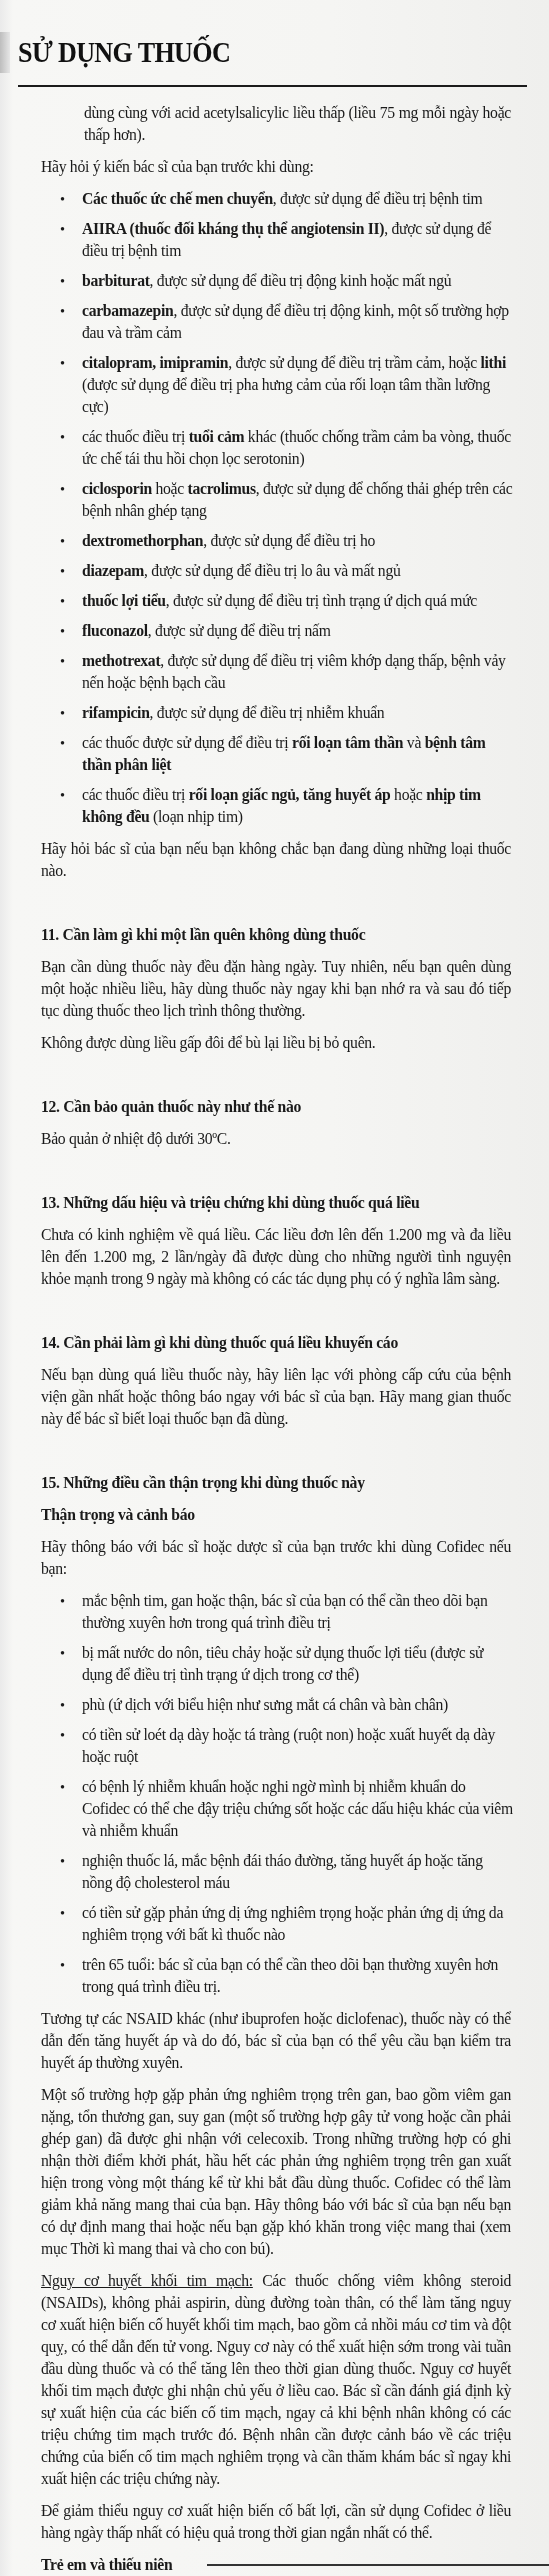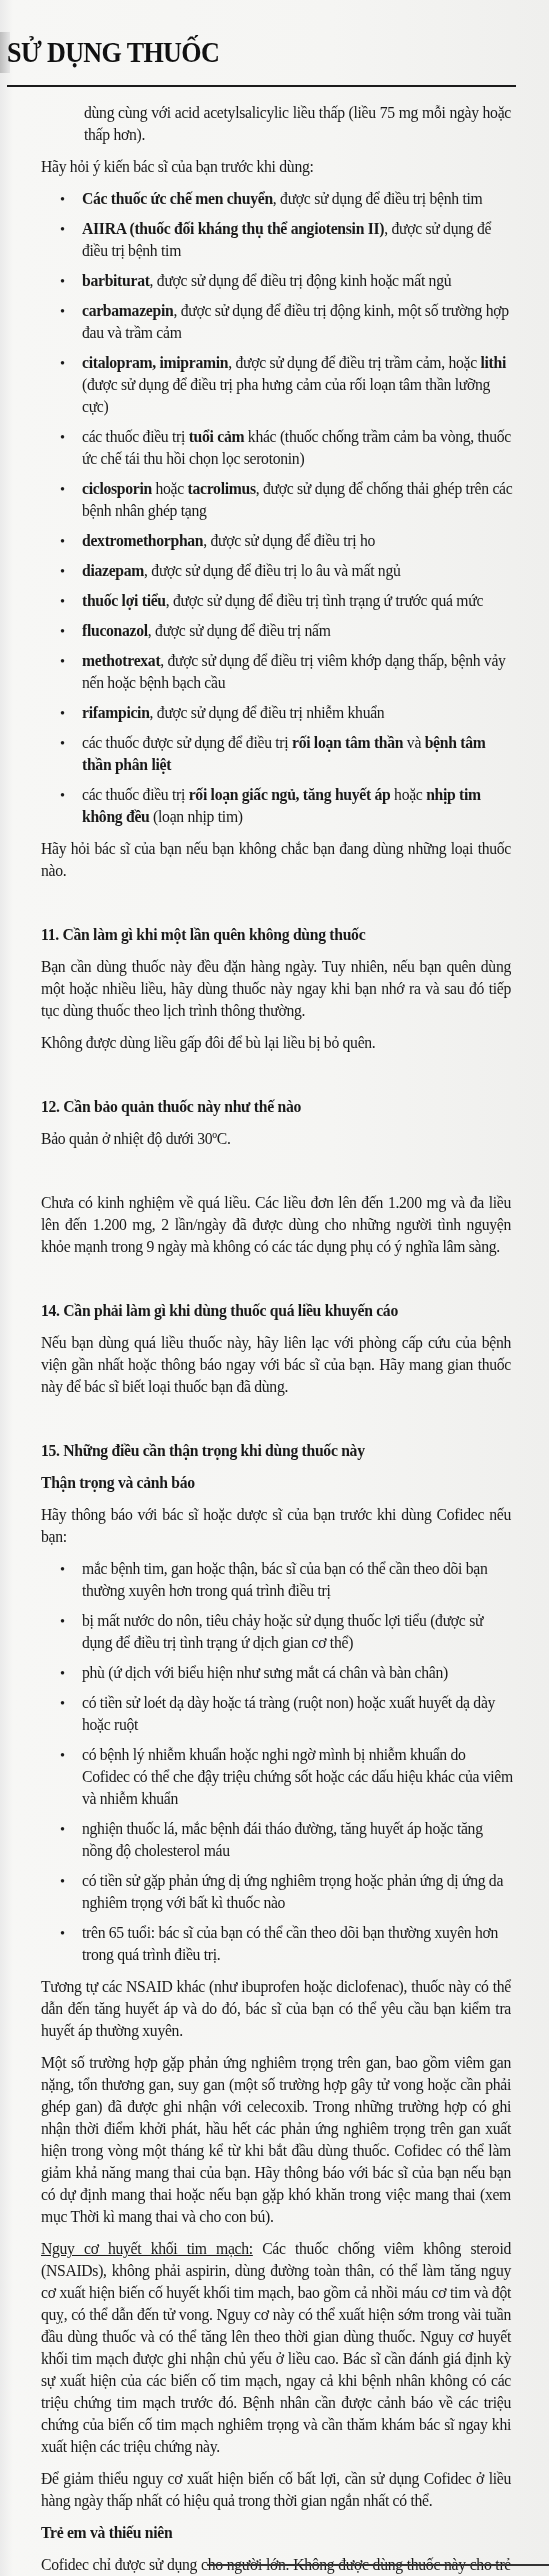--- a/index.html
+++ b/index.html
@@ -14,21 +14,21 @@
     }
     .page {
       position: absolute; left: 0; top: 0; width: 549px; height: 2576px;
       background: linear-gradient(90deg, #eaeaea 0px, #f7f7f5 13px, #f5f5f3 60%, #efefed 100%);
     }
     .left-shadow {
       position: absolute; left: 0; top: 32px; width: 10px; height: 41px;
       background: linear-gradient(90deg, #bdbdbd, #e6e6e6);
     }
     .header {
-      position: absolute; left: 7px; top: 29px; width: 509px;
+      position: absolute; left: 18px; top: 29px; width: 509px;
     }
     .title {
       font-family: "Liberation Serif", serif;
       font-weight: bold;
       font-size: 29px;
       letter-spacing: -0.7px;
       margin: 0;
       line-height: 47px;
       transform: scaleX(0.9);
       transform-origin: left center;
@@ -77,52 +77,53 @@
   <ul class="bullets">
     <li><b>Các thuốc ức chế men chuyển</b><span>, được sử dụng để điều trị bệnh tim</span></li>
     <li><b>AIIRA (thuốc đối kháng thụ thể angiotensin II)</b><span>, được sử dụng để điều trị bệnh tim</span></li>
     <li><b>barbiturat</b><span>, được sử dụng để điều trị động kinh hoặc mất ngủ</span></li>
     <li><b>carbamazepin</b><span>, được sử dụng để điều trị động kinh, một số trường hợp đau và trầm cảm</span></li>
     <li><b>citalopram, imipramin</b><span>, được sử dụng để điều trị trầm cảm, hoặc </span><b>lithi</b><span> (được sử dụng để điều trị pha hưng cảm của rối loạn tâm thần lưỡng cực)</span></li>
     <li><span>các thuốc điều trị </span><b>tuổi cảm</b><span> khác (thuốc chống trầm cảm ba vòng, thuốc ức chế tái thu hồi chọn lọc serotonin)</span></li>
     <li><b>ciclosporin</b><span> hoặc </span><b>tacrolimus</b><span>, được sử dụng để chống thải ghép trên các bệnh nhân ghép tạng</span></li>
     <li><b>dextromethorphan</b><span>, được sử dụng để điều trị ho</span></li>
     <li><b>diazepam</b><span>, được sử dụng để điều trị lo âu và mất ngủ</span></li>
-    <li><b>thuốc lợi tiểu</b><span>, được sử dụng để điều trị tình trạng ứ trước quá mức</span></li>
+    <li><b>thuốc lợi tiểu</b><span>, được sử dụng để điều trị tình trạng ứ dịch quá mức</span></li>
     <li><b>fluconazol</b><span>, được sử dụng để điều trị nấm</span></li>
     <li><b>methotrexat</b><span>, được sử dụng để điều trị viêm khớp dạng thấp, bệnh vảy nến hoặc bệnh bạch cầu</span></li>
     <li><b>rifampicin</b><span>, được sử dụng để điều trị nhiễm khuẩn</span></li>
     <li><span>các thuốc được sử dụng để điều trị </span><b>rối loạn tâm thần</b><span> và </span><b>bệnh tâm thần phân liệt</b></li>
     <li><span>các thuốc điều trị </span><b>rối loạn giấc ngủ, tăng huyết áp</b><span> hoặc </span><b>nhịp tim không đều</b><span> (loạn nhịp tim)</span></li>
   </ul>
   <p>Hãy hỏi bác sĩ của bạn nếu bạn không chắc bạn đang dùng những loại thuốc nào.</p>
 
   <div class="gap"></div>
   <p class="sub-head">11. Cần làm gì khi một lần quên không dùng thuốc</p>
   <p>Bạn cần dùng thuốc này đều đặn hàng ngày. Tuy nhiên, nếu bạn quên dùng một hoặc nhiều liều, hãy dùng thuốc này ngay khi bạn nhớ ra và sau đó tiếp tục dùng thuốc theo lịch trình thông thường.</p>
   <p>Không được dùng liều gấp đôi để bù lại liều bị bỏ quên.</p>
 
   <div class="gap"></div>
   <p class="sub-head">12. Cần bảo quản thuốc này như thế nào</p>
   <p>Bảo quản ở nhiệt độ dưới 30ºC.</p>
 
   <div class="gap"></div>
+  <p class="sub-head">13. Những dấu hiệu và triệu chứng khi dùng thuốc quá liều</p>
   <p>Chưa có kinh nghiệm về quá liều. Các liều đơn lên đến 1.200 mg và đa liều lên đến 1.200 mg, 2 lần/ngày đã được dùng cho những người tình nguyện khỏe mạnh trong 9 ngày mà không có các tác dụng phụ có ý nghĩa lâm sàng.</p>
 
   <div class="gap"></div>
   <p class="sub-head">14. Cần phải làm gì khi dùng thuốc quá liều khuyến cáo</p>
   <p>Nếu bạn dùng quá liều thuốc này, hãy liên lạc với phòng cấp cứu của bệnh viện gần nhất hoặc thông báo ngay với bác sĩ của bạn. Hãy mang gian thuốc này để bác sĩ biết loại thuốc bạn đã dùng.</p>
 
   <div class="gap"></div>
   <p class="sub-head">15. Những điều cần thận trọng khi dùng thuốc này</p>
   <p class="sub-head">Thận trọng và cảnh báo</p>
   <p>Hãy thông báo với bác sĩ hoặc dược sĩ của bạn trước khi dùng Cofidec nếu bạn:</p>
   <ul class="bullets">
     <li>mắc bệnh tim, gan hoặc thận, bác sĩ của bạn có thể cần theo dõi bạn thường xuyên hơn trong quá trình điều trị</li>
-    <li>bị mất nước do nôn, tiêu chảy hoặc sử dụng thuốc lợi tiểu (được sử dụng để điều trị tình trạng ứ dịch gian cơ thể)</li>
+    <li>bị mất nước do nôn, tiêu chảy hoặc sử dụng thuốc lợi tiểu (được sử dụng để điều trị tình trạng ứ dịch trong cơ thể)</li>
     <li>phù (ứ dịch với biểu hiện như sưng mắt cá chân và bàn chân)</li>
     <li>có tiền sử loét dạ dày hoặc tá tràng (ruột non) hoặc xuất huyết dạ dày hoặc ruột</li>
     <li>có bệnh lý nhiễm khuẩn hoặc nghi ngờ mình bị nhiễm khuẩn do Cofidec có thể che đậy triệu chứng sốt hoặc các dấu hiệu khác của viêm và nhiễm khuẩn</li>
     <li>nghiện thuốc lá, mắc bệnh đái tháo đường, tăng huyết áp hoặc tăng nồng độ cholesterol máu</li>
     <li>có tiền sử gặp phản ứng dị ứng nghiêm trọng hoặc phản ứng dị ứng da nghiêm trọng với bất kì thuốc nào</li>
     <li>trên 65 tuổi: bác sĩ của bạn có thể cần theo dõi bạn thường xuyên hơn trong quá trình điều trị.</li>
   </ul>
   <p>Tương tự các NSAID khác (như ibuprofen hoặc diclofenac), thuốc này có thể dẫn đến tăng huyết áp và do đó, bác sĩ của bạn có thể yêu cầu bạn kiểm tra huyết áp thường xuyên.</p>
   <p>Một số trường hợp gặp phản ứng nghiêm trọng trên gan, bao gồm viêm gan nặng, tổn thương gan, suy gan (một số trường hợp gây tử vong hoặc cần phải ghép gan) đã được ghi nhận với celecoxib. Trong những trường hợp có ghi nhận thời điểm khởi phát, hầu hết các phản ứng nghiêm trọng trên gan xuất hiện trong vòng một tháng kể từ khi bắt đầu dùng thuốc. Cofidec có thể làm giảm khả năng mang thai của bạn. Hãy thông báo với bác sĩ của bạn nếu bạn có dự định mang thai hoặc nếu bạn gặp khó khăn trong việc mang thai (xem mục Thời kì mang thai và cho con bú).</p>
   <p><span class="underline">Nguy cơ huyết khối tim mạch:</span><span> Các thuốc chống viêm không steroid (NSAIDs), không phải aspirin, dùng đường toàn thân, có thể làm tăng nguy cơ xuất hiện biến cố huyết khối tim mạch, bao gồm cả nhồi máu cơ tim và đột quỵ, có thể dẫn đến tử vong. Nguy cơ này có thể xuất hiện sớm trong vài tuần đầu dùng thuốc và có thể tăng lên theo thời gian dùng thuốc. Nguy cơ huyết khối tim mạch được ghi nhận chủ yếu ở liều cao. Bác sĩ cần đánh giá định kỳ sự xuất hiện của các biến cố tim mạch, ngay cả khi bệnh nhân không có các triệu chứng tim mạch trước đó. Bệnh nhân cần được cảnh báo về các triệu chứng của biến cố tim mạch nghiêm trọng và cần thăm khám bác sĩ ngay khi xuất hiện các triệu chứng này.</span></p>

